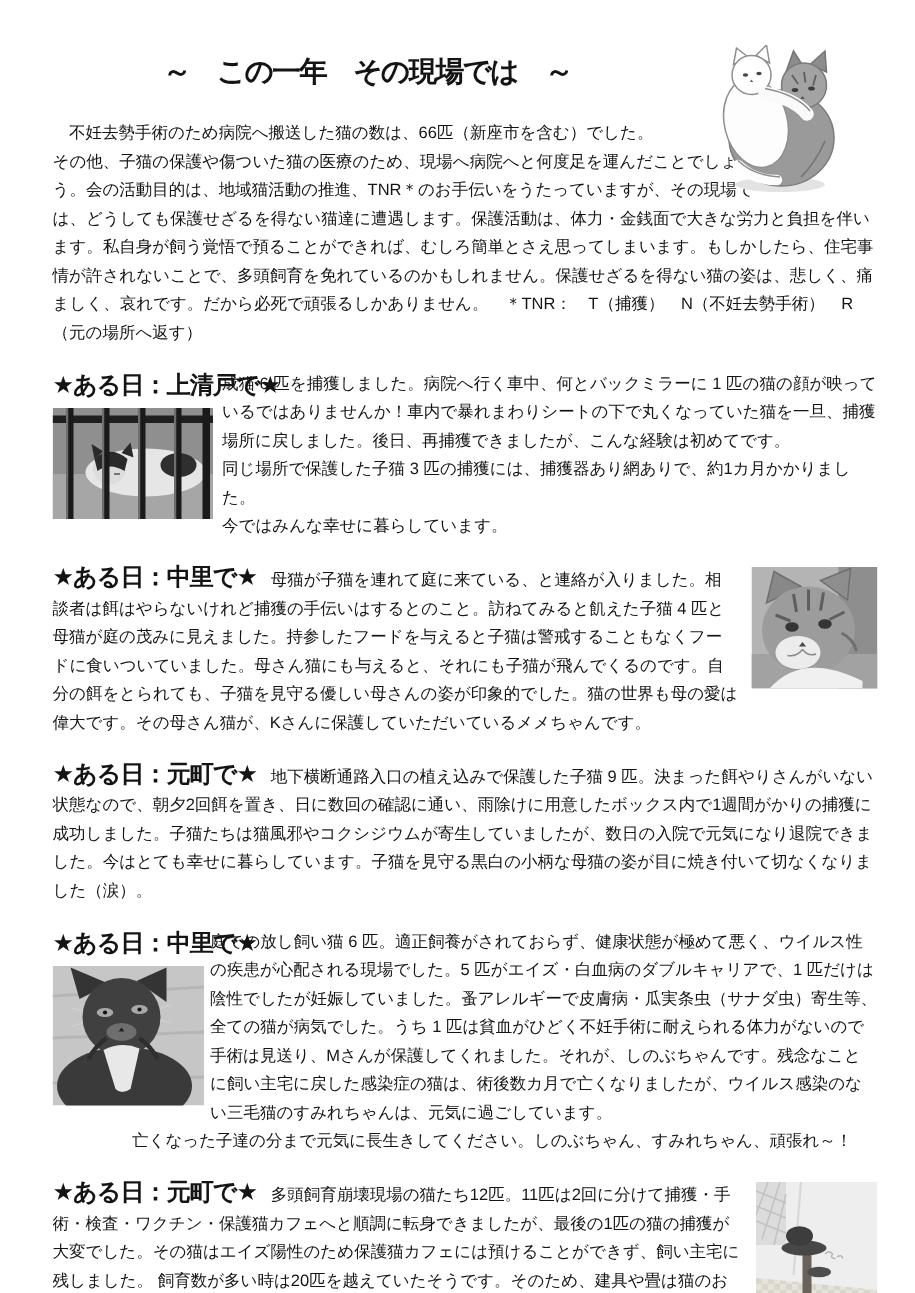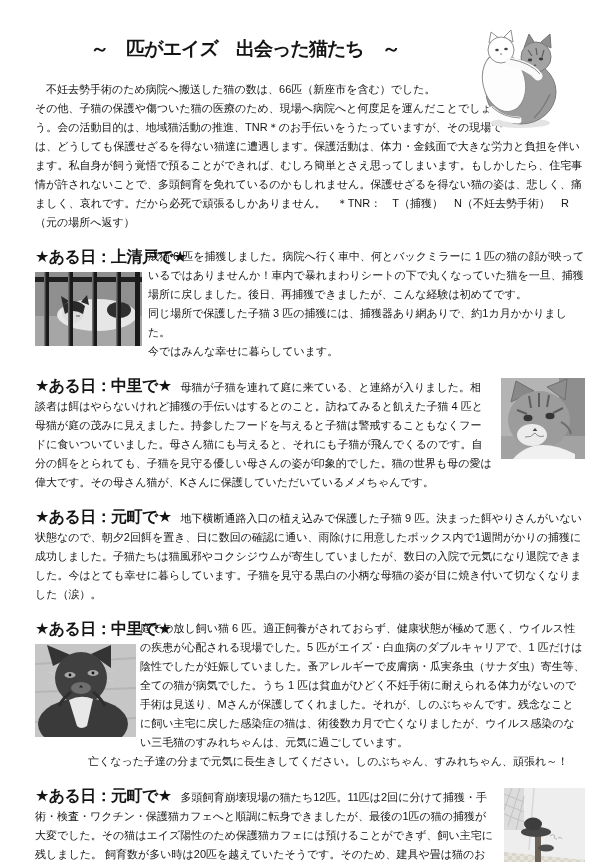--- a/index.html
+++ b/index.html
@@ -75,21 +75,21 @@
     <ellipse cx="32" cy="19" rx="1.8" ry="1.2" fill="#444"></ellipse>
     <path d="M27,23 l1.2,1.6 l-2.4,0 z" fill="#666"></path>
     <path d="M36,32 Q56,36 64,46" stroke="#fafafa" stroke-width="9" fill="none" stroke-linecap="round"></path>
     <path d="M36,29 Q57,33 66,44" stroke="#8f8f8f" stroke-width="1" fill="none"></path>
     <path d="M18,80 Q28,90 44,90" stroke="#fdfdfd" stroke-width="7" fill="none" stroke-linecap="round"></path>
     <path d="M18,77 Q28,87 46,88" stroke="#8f8f8f" stroke-width="1" fill="none"></path>
   </svg>
 
   <div class="content">
 
-    <h1 class="title">～　匹がエイズ　出会った猫たち　～</h1>
+    <h1 class="title">～　この一年　その現場では　～</h1>
 
     <div class="intro">
       <div class="intro-spacer"></div>
       <p class="txt">　不妊去勢手術のため病院へ搬送した猫の数は、66匹（新座市を含む）でした。
 その他、子猫の保護や傷ついた猫の医療のため、現場へ病院へと何度足を運んだことでしょう。会の活動目的は、地域猫活動の推進、TNR＊のお手伝いをうたっていますが、その現場では、どうしても保護せざるを得ない猫達に遭遇します。保護活動は、体力・金銭面で大きな労力と負担を伴います。私自身が飼う覚悟で預ることができれば、むしろ簡単とさえ思ってしまいます。もしかしたら、住宅事情が許されないことで、多頭飼育を免れているのかもしれません。保護せざるを得ない猫の姿は、悲しく、痛ましく、哀れです。だから必死で頑張るしかありません。　＊TNR：　T（捕獲）　N（不妊去勢手術）　R（元の場所へ返す）</p>
     </div>
 
     <div class="section">
       <div class="leftcol col-s1">
         <div class="sec-heading">★ある日：上清戸で★</div>

